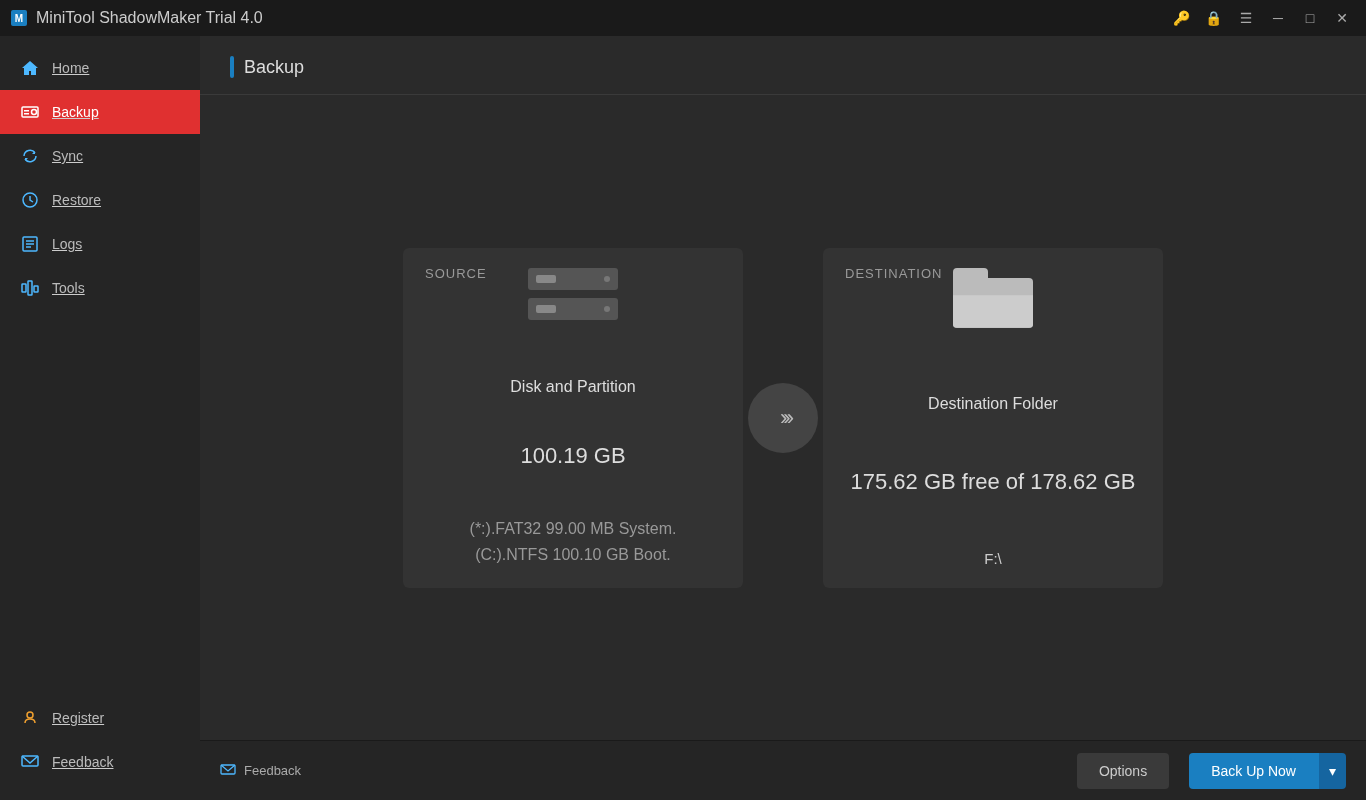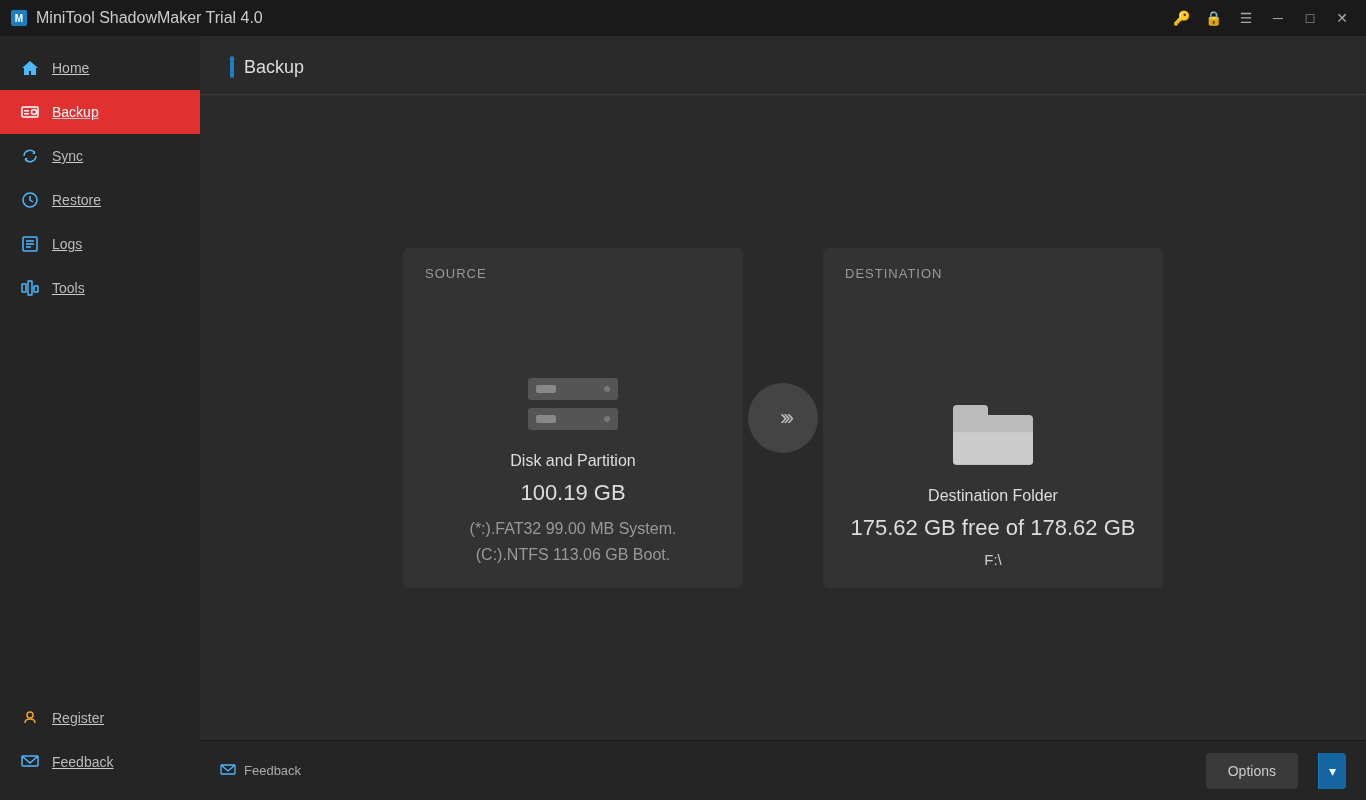--- a/index.html
+++ b/index.html
@@ -130,21 +130,21 @@
     }
 
     .backup-card {
       width: 340px;
       height: 340px;
       background: #333;
       border-radius: 6px;
       display: flex;
       flex-direction: column;
       align-items: center;
-      justify-content: flex-end;
+      justify-content: space-between;
       cursor: pointer;
       position: relative;
       padding: 20px;
       text-align: center;
       gap: 10px;
     }
 
     .card-label {
       position: absolute;
       top: 18px;
@@ -455,21 +455,21 @@
           <div class="disk-icon">
             <div class="disk-slot"></div>
             <div class="disk-slot"></div>
           </div>
         </div>
 
         <div class="card-name">Disk and Partition</div>
         <div class="card-size">100.19 GB</div>
         <div class="card-detail">
           <div>(*:).FAT32 99.00 MB System.</div>
-          <div>(C:).NTFS 113.06 GB Boot.</div>
+          <div>(C:).NTFS 100.10 GB Boot.</div>
         </div>
       </div>
 
       <div class="arrow-connector">
         <div class="arrow-circle">›››</div>
       </div>
 
       <div class="backup-card">
         <span class="card-label">DESTINATION</span>
 
@@ -493,17 +493,18 @@
         <div>
           <svg width="16" height="16" viewBox="0 0 16 16" fill="none" stroke="#4db8ff" stroke-width="1.3">
             <rect x="1" y="2" width="14" height="9" rx="1"></rect>
             <polyline points="1,2 8,8 15,2"></polyline>
           </svg>
         </div>
         <span>Feedback</span>
       </div>
       <div class="footer-spacer"></div>
       <button class="btn-options">Options</button>
+      <button class="btn-backup">Back Up Now</button>
       <button class="btn-backup-arrow">▾</button>
     </div>
 
   </div>
 </div>
 
 </body></html>

